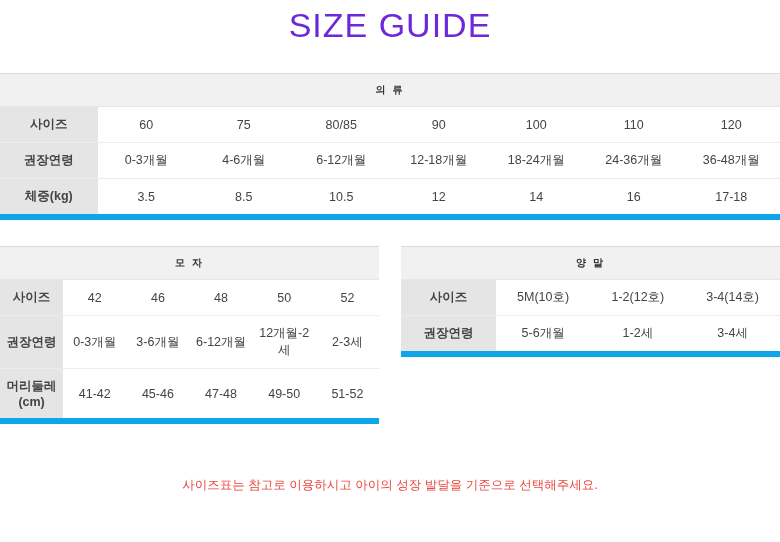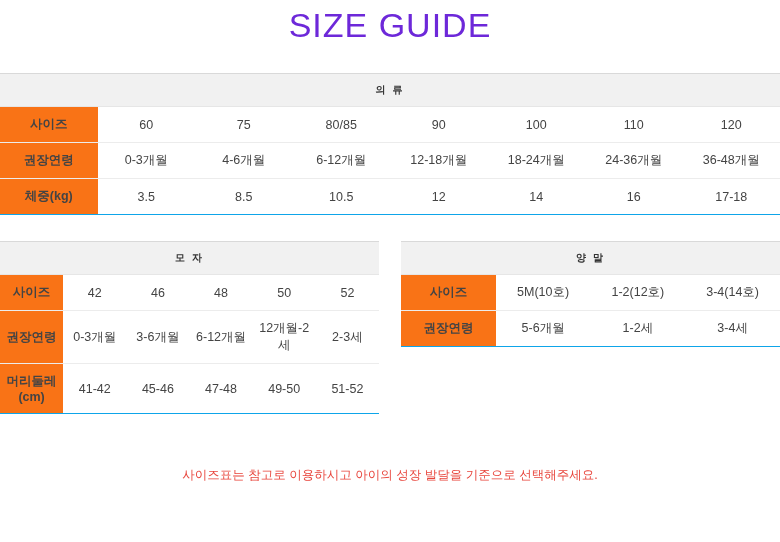--- a/index.html
+++ b/index.html
@@ -48,26 +48,26 @@
     letter-spacing: 2px;
   }
   .tbl-wrap table tr td {
     font-size: 12.5px;
     text-align: center;
     padding: 9px 2px;
     border-bottom: 1px solid #ececec;
     color: #444;
   }
   .tbl-wrap table tr:last-child td {
-    border-bottom: 1px solid #0ea5e9;
+    border-bottom: 6px solid #0ea5e9;
   }
   td.rowlabel {
     font-weight: bold;
     color: #333;
-    background: #f97316;
+    background: #e5e5e5;
     font-size: 12.5px;
   }
   .two-col {
     display: flex;
     gap: 22px;
     justify-content: center;
   }
   .two-col > div {
     flex: 1 1 0;
     min-width: 0;

